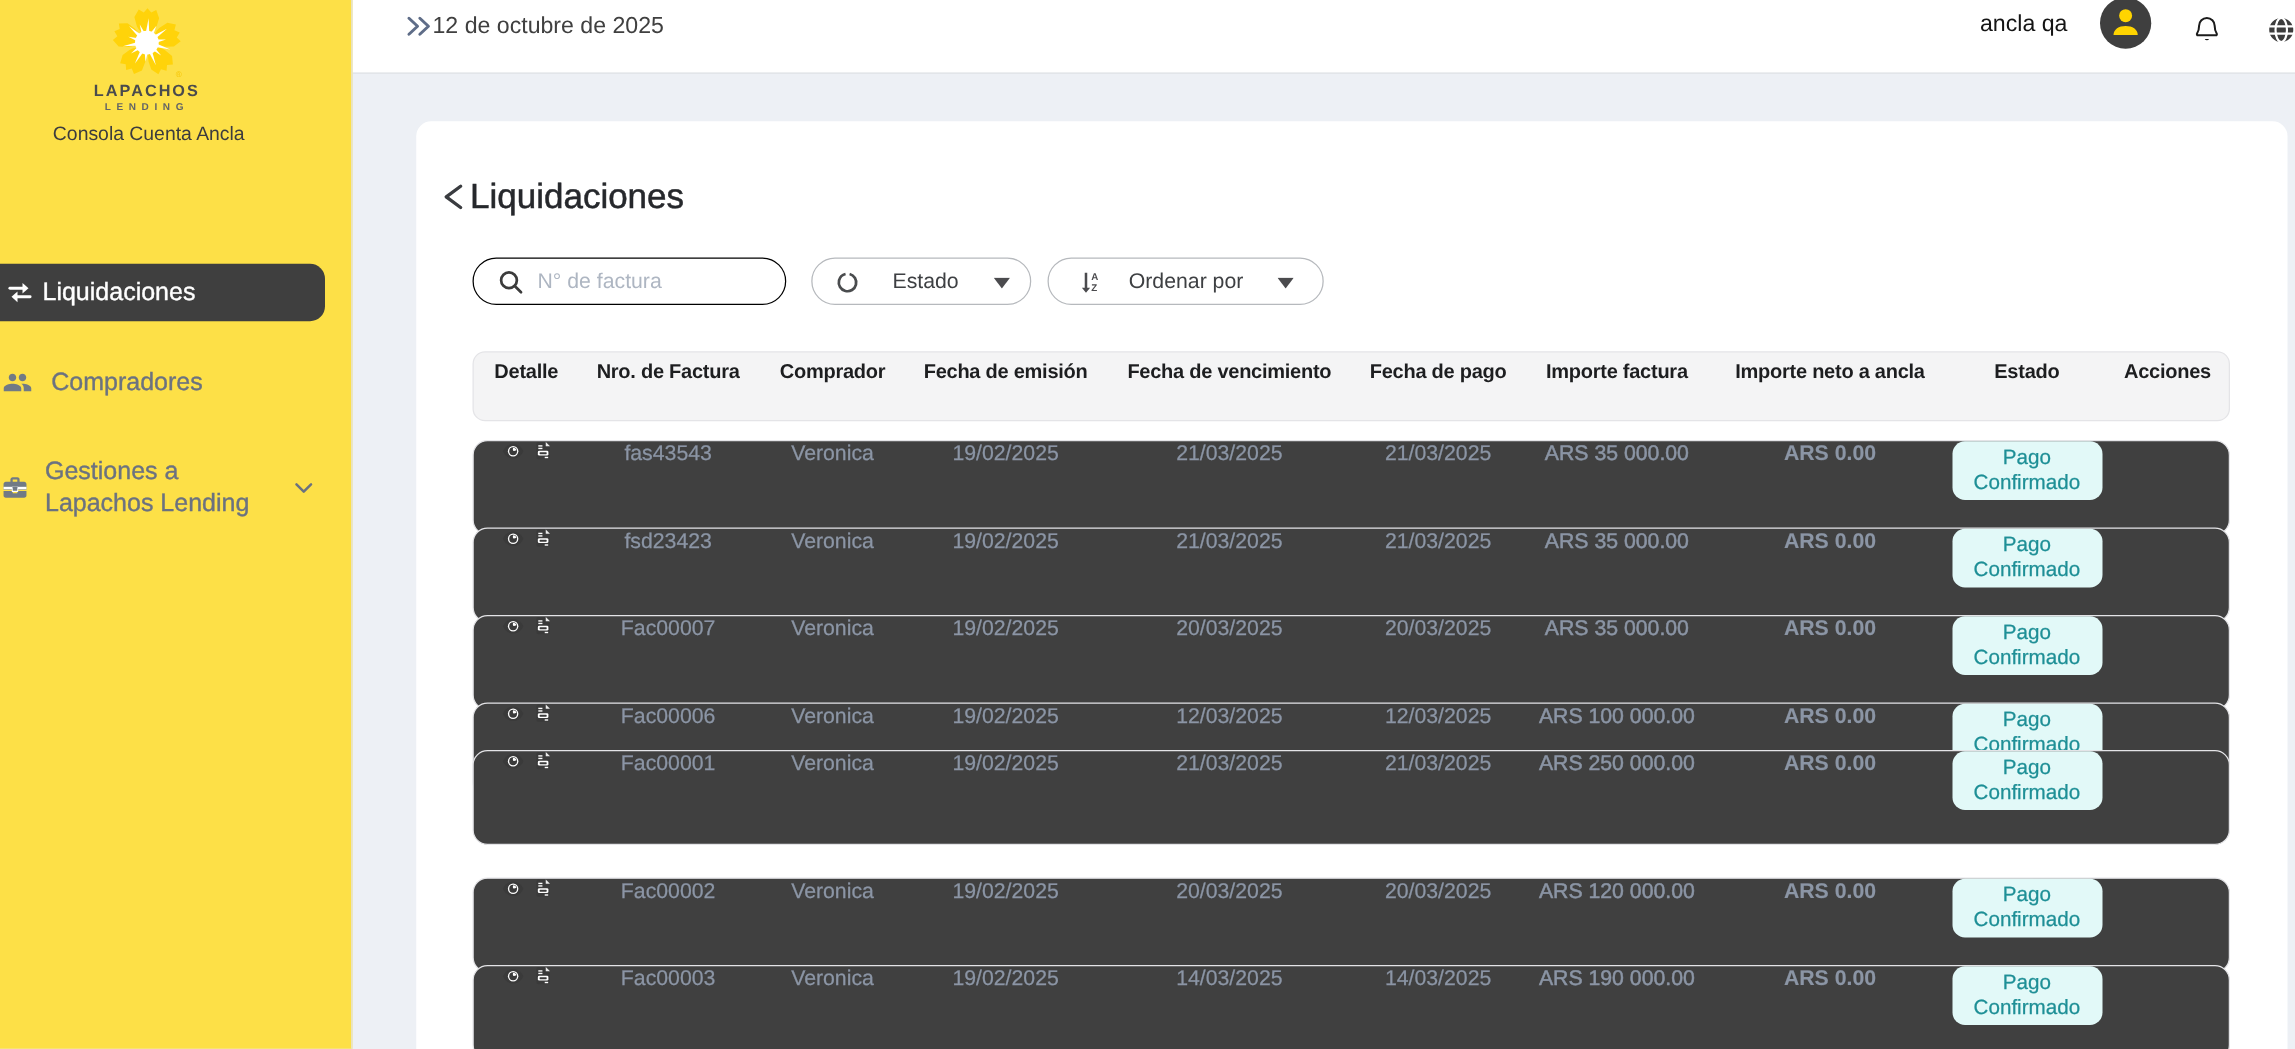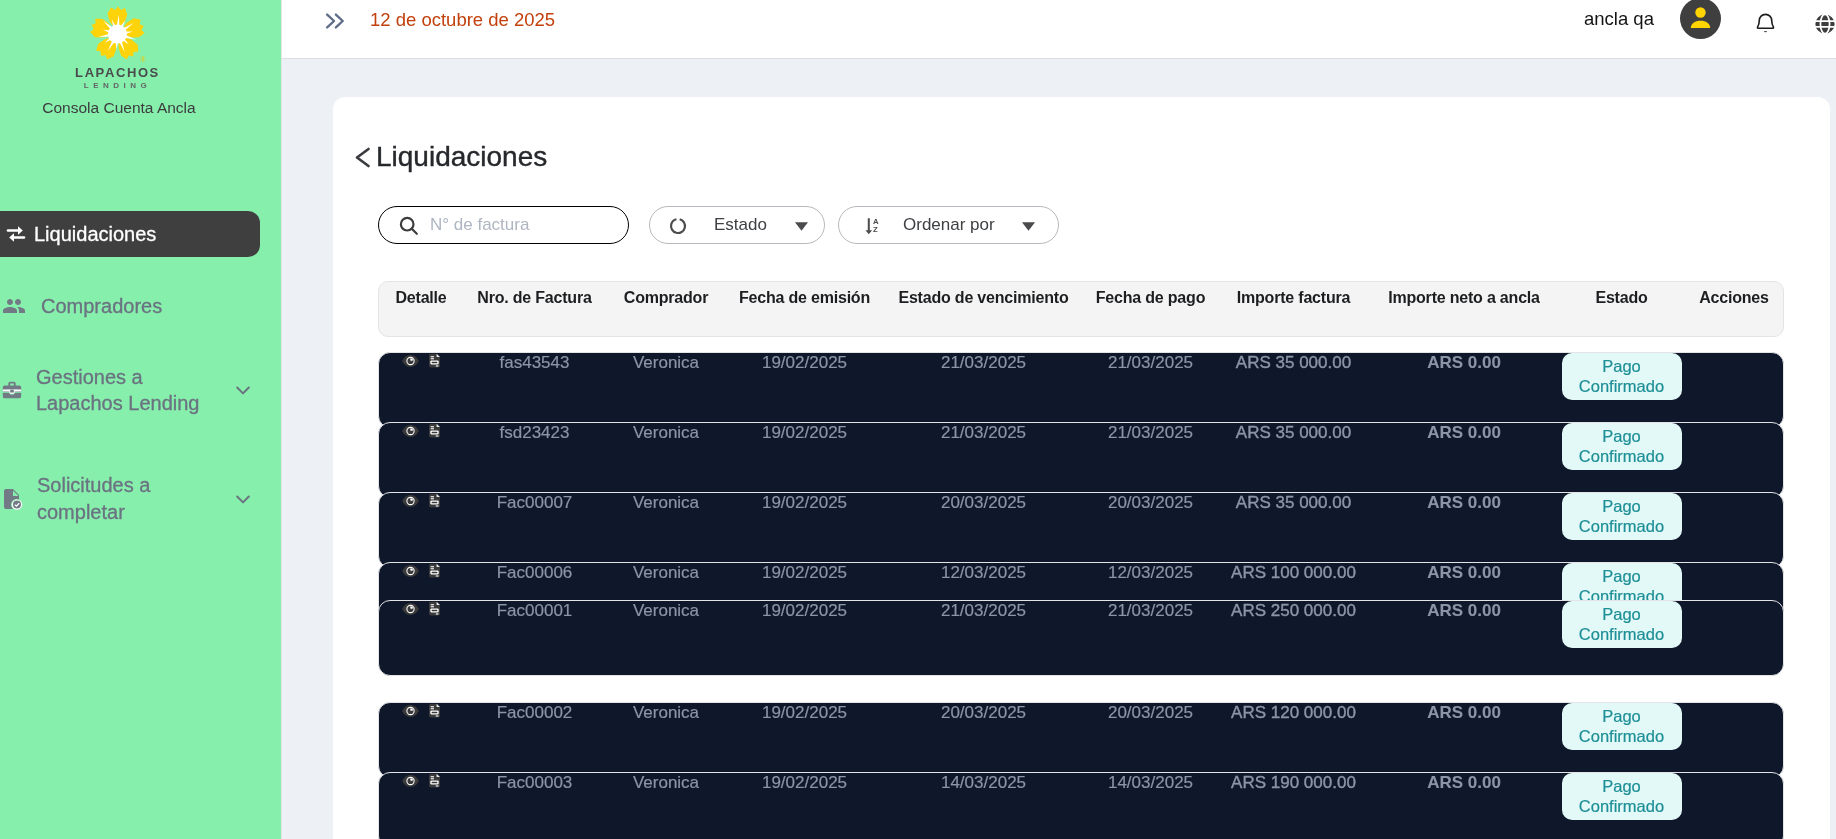--- a/index.html
+++ b/index.html
@@ -1,53 +1,53 @@
 <!DOCTYPE html>
 <html><head>
 <meta charset="utf-8">
 <style>
   * { margin:0; padding:0; box-sizing:border-box; }
   html,body { width:1836px; height:839px; overflow:hidden; font-family:"Liberation Sans", sans-serif; background:#edf0f5; }
-  .sidebar { position:absolute; left:0; top:0; width:282px; height:839px; background:#86efac; border-right:1px solid #e2e4e7; z-index:5; }
+  .sidebar { position:absolute; left:0; top:0; width:282px; height:839px; background:#fde047; border-right:1px solid #e2e4e7; z-index:5; }
   .topbar { position:absolute; left:282px; top:0; right:0; height:59px; background:#fff; border-bottom:1px solid #dadde2; z-index:4; }
   .main { position:absolute; left:282px; top:59px; right:0; bottom:0; background:#edf0f5; }
   .card { position:absolute; left:51px; top:38px; width:1497px; height:900px; background:#fff; border-radius:12px; }
 
   
   .logo { position:absolute; left:89px; top:6px; }
   .brand1 { position:absolute; top:65px; left:0; width:235px; text-align:center; font-size:13px; font-weight:700; letter-spacing:1.6px; color:#4a4b4d; }
   .brand2 { position:absolute; top:81px; left:0; width:235px; text-align:center; font-size:8px; font-weight:700; letter-spacing:4.5px; color:#636466; }
   .console { position:absolute; top:99px; left:0; width:238px; text-align:center; font-size:15.5px; color:#3c3c3e; }
   .mi { position:absolute; left:0; width:260px; display:flex; align-items:center; color:#6b7280; font-size:20px; -webkit-text-stroke:0.3px #6b7280; }
   .mi .ic { position:absolute; left:4px; width:24px; height:24px; display:flex; align-items:center; justify-content:center; }
   .mi .tx { position:absolute; left:34px; line-height:26px; }
   .mi.active { background:#3f3f3f; color:#fff; border-radius:0 12px 12px 0; -webkit-text-stroke:0.3px #fff; }
   .chev { position:absolute; left:233px; }
 
   
   .tb-collapse { position:absolute; left:40px; top:10px; }
-  .tb-date { position:absolute; left:88px; top:9px; font-size:18.5px; color:#c2410c; }
+  .tb-date { position:absolute; left:64px; top:9px; font-size:18.5px; color:#404040; }
   .tb-user { position:absolute; left:1302px; top:8px; font-size:18.5px; color:#141414; font-weight:500; }
   .avatar { position:absolute; left:1398px; top:-2px; width:41px; height:41px; border-radius:50%; background:#3f3f3f; }
   .bell { position:absolute; left:1472px; top:11px; }
   .globe { position:absolute; left:1532px; top:13px; }
 
   
   .title { position:absolute; left:376px; top:141px; font-size:28px; font-weight:400; color:#26282c; -webkit-text-stroke:0.4px #26282c; }
   .back { position:absolute; left:354px; top:147px; }
   .pill { position:absolute; top:206px; height:38px; border-radius:19px; display:flex; align-items:center; background:#fff; }
   .search { left:378px; width:251px; border:1px solid #000000; }
   .search .ph { margin-left:51px; font-size:17px; color:#aeb6c2; }
   .sel1 { left:649px; width:176px; border:1px solid #b6b9bd; }
   .sel2 { left:838px; width:221px; border:1px solid #b6b9bd; }
   .pill .lbl { font-size:17px; color:#3e4043; }
 
   .thead, .trow { position:absolute; left:378px; width:1406px; display:flex; align-items:flex-start; }
   .thead { top:281px; height:56px; background:#f4f4f5; border:1px solid #e4e4e7; border-radius:10px; font-size:16px; letter-spacing:-0.2px; font-weight:700; color:#1d1e20; padding-top:7px; box-sizing:border-box; }
-  .trow { height:76px; background:#0f172a; border:1px solid #e4e4e7; border-radius:12px; font-size:17px; color:#8b95a5; -webkit-text-stroke:0.2px #8b95a5; }
+  .trow { height:76px; background:#404040; border:1px solid #e4e4e7; border-radius:12px; font-size:17px; color:#8b95a5; -webkit-text-stroke:0.2px #8b95a5; }
   .cell { text-align:center; flex:none; }
   .c0{width:84px} .c1{width:143px} .c2{width:120px} .c3{width:157px} .c4{width:201px} .c5{width:133px} .c6{width:153px} .c7{width:188px} .c8{width:127px} .c9{width:98px}
   .trow .c6 { -webkit-text-stroke:0.4px #8b95a5; }
   .trow .c7 { font-weight:700; -webkit-text-stroke:0.1px #8b95a5; }
   .badge { display:inline-block; width:120px; padding:3px 0 4px; border-radius:10px; background:#e2f9f8; color:#1e8f96; font-size:16.5px; line-height:20px; -webkit-text-stroke:0.2px #1e8f96; }
   .icons { display:flex; align-items:center; justify-content:center; gap:10px; }
 </style>
 </head>
 <body>
 
@@ -119,34 +119,20 @@
       </svg>
   </div>
   <div class="mi" style="top:283px; height:46px;">
     <span class="ic" style="left:2px;">
         <svg width="30" height="30" viewBox="0 0 24 24" fill="#717a85">
           <path d="M16 11c1.66 0 2.99-1.34 2.99-3S17.66 5 16 5c-1.66 0-3 1.34-3 3s1.34 3 3 3zm-8 0c1.66 0 2.99-1.34 2.99-3S9.66 5 8 5C6.34 5 5 6.34 5 8s1.34 3 3 3zm0 2c-2.33 0-7 1.17-7 3.5V19h14v-2.5c0-2.33-4.67-3.5-7-3.5zm8 0c-.29 0-.62.02-.97.05 1.16.84 1.97 1.97 1.97 3.45V19h6v-2.5c0-2.33-4.67-3.5-7-3.5z"></path>
         </svg>
       </span>
     <span class="tx" style="left:41px;">Compradores</span>
   </div>
-  <div class="mi" style="top:464px; height:70px;">
-    <span class="ic" style="left:0px;">
-        <svg width="30" height="30" viewBox="0 0 24 24" fill="#717a85">
-          <path d="M14 2H6c-1.1 0-2 .9-2 2v16c0 1.1.9 2 2 2h7.1c-1.3-1-2.1-2.6-2.1-4.4 0-3.1 2.5-5.6 5.6-5.6.8 0 1.6.2 2.4.5V8l-6-6zm-1 7V3.5L18.5 9H13z"></path>
-          <circle cx="17" cy="17.6" r="4.6" fill="#717a85"></circle>
-          <circle cx="17" cy="17.6" r="4.6" fill="none" stroke="#fff" stroke-width="1.2"></circle>
-          <path d="M14.9 17.6l1.5 1.5 2.8-2.8" fill="none" stroke="#fff" stroke-width="1.3"></path>
-        </svg>
-      </span>
-    <span class="tx" style="left:37px; line-height:27px;">Solicitudes a<br>completar</span>
-    <svg class="chev" width="20" height="20" viewBox="0 0 24 24" fill="none" stroke="#6b7280" stroke-width="2.4" stroke-linecap="round" stroke-linejoin="round">
-        <path d="M5 9l7 7 7-7"></path>
-      </svg>
-  </div>
 </div>
 
 <div class="topbar">
   <svg class="tb-collapse" width="27" height="22" viewBox="0 0 24 24" fill="none" stroke="#5f6d88" stroke-width="2.6" stroke-linecap="round" stroke-linejoin="round" style="left:39px;">
       <path d="M4 5l7.5 7-7.5 7M13.5 5l7.5 7-7.5 7"></path>
     </svg>
   <span class="tb-date">12 de octubre de 2025</span>
   <span class="tb-user">ancla qa</span>
   <span class="avatar"><svg width="41" height="41" viewBox="0 0 41 41">
         <circle cx="20.5" cy="14.5" r="5.2" fill="#ffd400"></circle>
@@ -196,21 +182,21 @@
     <svg style="position:absolute;left:183px;top:15px;" width="13" height="9" viewBox="0 0 12 8" fill="#4b4b4e">
       <path d="M0 0h12L6 8z"></path>
     </svg>
   </div>
 
 <div class="thead">
   <div class="cell c0">Detalle</div>
     <div class="cell c1">Nro. de Factura</div>
     <div class="cell c2">Comprador</div>
     <div class="cell c3">Fecha de emisión</div>
-    <div class="cell c4">Estado de vencimiento</div>
+    <div class="cell c4">Fecha de vencimiento</div>
     <div class="cell c5">Fecha de pago</div>
     <div class="cell c6">Importe factura</div>
     <div class="cell c7">Importe neto a ancla</div>
     <div class="cell c8">Estado</div>
     <div class="cell c9">Acciones</div>
 </div>
 
 <div class="trow" style="top:352px">
     <div class="cell c0">
       <span class="icons">

